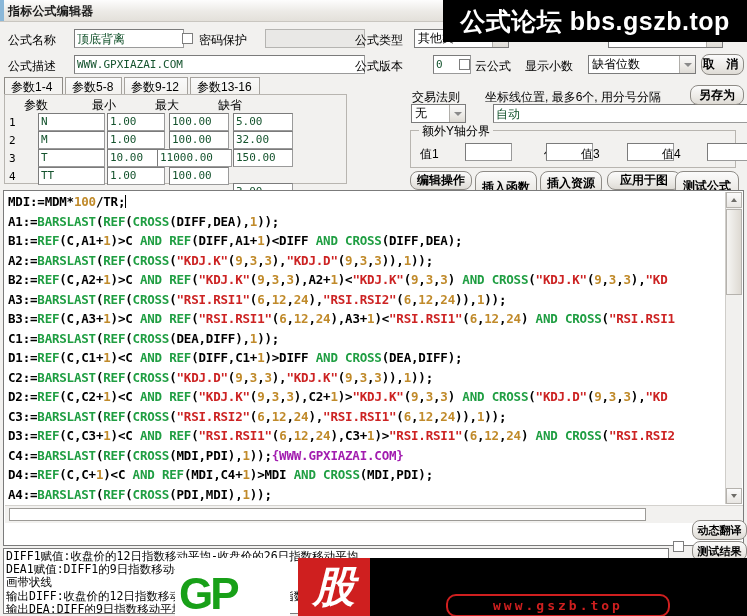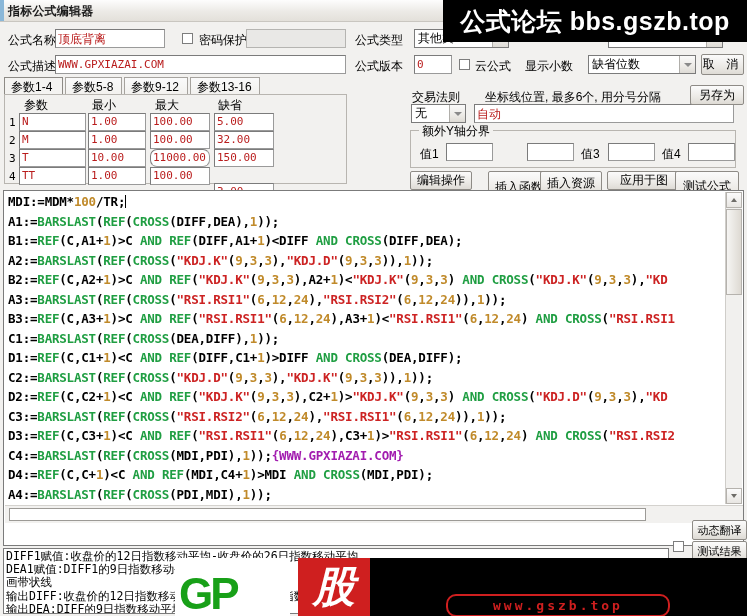--- a/index.html
+++ b/index.html
@@ -25,35 +25,35 @@
     position:absolute;left:8px;top:3px;font-size:12px;font-weight:bold;color:#1b1b1b;
     letter-spacing:.2px;
   }
 
   
   .lbl{position:absolute;font-size:12px;color:#000;white-space:nowrap;}
   .fld{
     position:absolute;background:#fff;border:1px solid #9a9a9a;
     border-top-color:#7b7b7b;border-left-color:#7b7b7b;
     font-family:"DejaVu Sans Mono","Liberation Mono",monospace;
-    font-size:11px;color:#b91c1c;line-height:16px;padding:0 2px;box-sizing:border-box;
-    overflow:hidden;white-space:nowrap;
+    font-size:11px;color:#14532d;line-height:16px;padding:0 2px;box-sizing:border-box;
+    overflow:hidden;white-space:nowrap;margin-left:19px;
   }
   .fld.cn{font-family:"Liberation Sans","DejaVu Sans",sans-serif;font-size:12px;}
   .fld.disabled{background:#e9e8e6;border-color:#b5b4b1;}
   .chk{
     position:absolute;width:11px;height:11px;background:#fff;
     border:1px solid #7d7d7d;box-sizing:border-box;
   }
   .btn{
     position:absolute;box-sizing:border-box;
     background:linear-gradient(#fbfbfb,#eceae6 60%,#dedbd5);
-    border:1px solid #8e8b86;border-radius:2px;
+    border:1px solid #8e8b86;border-radius:8px;
     font-size:12px;color:#000;text-align:left;white-space:nowrap;
-    display:flex;align-items:center;justify-content:center;
+    display:flex;align-items:center;justify-content:center;font-weight:bold;
   }
   .combo{
     position:absolute;box-sizing:border-box;background:#fff;
     border:1px solid #7b7b7b;display:flex;align-items:center;
   }
   .combo .cval{flex:1;padding-left:3px;font-size:12px;overflow:hidden;white-space:nowrap;}
   .combo .carrow{
     width:15px;align-self:stretch;
     background:linear-gradient(#fafafa,#eceae6 60%,#dedbd5);
     border-left:1px solid #b0aeaa;
@@ -251,21 +251,21 @@
 
   <div class="rownum" style="left:9px;top:134px;">2</div>
   <div class="fld" style="left:19px;top:131px;width:67px;height:18px;">M</div>
   <div class="fld" style="left:88px;top:131px;width:58px;height:18px;">1.00</div>
   <div class="fld" style="left:150px;top:131px;width:60px;height:18px;">100.00</div>
   <div class="fld" style="left:214px;top:131px;width:60px;height:18px;">32.00</div>
 
   <div class="rownum" style="left:9px;top:152px;">3</div>
   <div class="fld" style="left:19px;top:149px;width:67px;height:18px;">T</div>
   <div class="fld" style="left:88px;top:149px;width:58px;height:18px;">10.00</div>
-  <div class="fld" style="left:150px;top:149px;width:60px;height:18px;border-radius:7px;">11000.00</div>
+  <div class="fld" style="left:138px;top:149px;width:75px;height:18px;">11000.00</div>
   <div class="fld" style="left:214px;top:149px;width:60px;height:18px;">150.00</div>
 
   <div class="rownum" style="left:9px;top:170px;">4</div>
   <div class="fld" style="left:19px;top:167px;width:67px;height:18px;">TT</div>
   <div class="fld" style="left:88px;top:167px;width:58px;height:18px;">1.00</div>
   <div class="fld" style="left:150px;top:167px;width:60px;height:18px;">100.00</div>
   <div class="fld" style="left:214px;top:183px;width:60px;height:18px;">3.00</div>
 
   <div class="lbl" style="left:412px;top:89px;">交易法则</div>
   <div class="lbl" style="left:485px;top:89px;">坐标线位置, 最多6个, 用分号分隔</div>
@@ -286,21 +286,21 @@
   <div class="lbl" style="left:420px;top:146px;">值1</div>
   <div class="fld" style="left:446px;top:143px;width:47px;height:18px;"></div>
   <div class="lbl" style="left:520px;top:146px;margin-left:24px;">值2</div>
   <div class="fld" style="left:527px;top:143px;width:47px;height:18px;"></div>
   <div class="lbl" style="left:581px;top:146px;">值3</div>
   <div class="fld" style="left:608px;top:143px;width:47px;height:18px;"></div>
   <div class="lbl" style="left:662px;top:146px;">值4</div>
   <div class="fld" style="left:688px;top:143px;width:47px;height:18px;"></div>
 
   <div class="btn" style="left:410px;top:171px;width:62px;height:19px;">编辑操作</div>
-  <div class="btn" style="left:488px;top:171px;width:62px;height:32px;">插入函数</div>
+  <div class="btn" style="left:475px;top:171px;width:62px;height:32px;">插入函数</div>
   <div class="btn" style="left:540px;top:171px;width:62px;height:25px;">插入资源</div>
   <div class="btn" style="left:607px;top:171px;width:74px;height:19px;">应用于图</div>
   <div class="btn" style="left:675px;top:171px;width:64px;height:31px;">测试公式</div>
 
   <div class="editorwrap">
     <div class="codearea" id="codearea"><div class="codeline"><span class="k-id">MDI:=MDM*</span><span class="k-num">100</span><span class="k-id">/TR;</span><span class="caret"></span></div><div class="codeline"><span class="k-id">A1:=</span><span class="k-fn">BARSLAST</span><span class="k-id">(</span><span class="k-fn">REF</span><span class="k-id">(</span><span class="k-fn">CROSS</span><span class="k-id">(DIFF,DEA),</span><span class="k-num">1</span><span class="k-id">));</span></div><div class="codeline"><span class="k-id">B1:=</span><span class="k-fn">REF</span><span class="k-id">(C,A1+</span><span class="k-num">1</span><span class="k-id">)&gt;C </span><span class="k-fn">AND</span><span class="k-id"> </span><span class="k-fn">REF</span><span class="k-id">(DIFF,A1+</span><span class="k-num">1</span><span class="k-id">)&lt;DIFF </span><span class="k-fn">AND</span><span class="k-id"> </span><span class="k-fn">CROSS</span><span class="k-id">(DIFF,DEA);</span></div><div class="codeline"><span class="k-id">A2:=</span><span class="k-fn">BARSLAST</span><span class="k-id">(</span><span class="k-fn">REF</span><span class="k-id">(</span><span class="k-fn">CROSS</span><span class="k-id">(</span><span class="k-str">"KDJ.K"</span><span class="k-id">(</span><span class="k-num">9</span><span class="k-id">,</span><span class="k-num">3</span><span class="k-id">,</span><span class="k-num">3</span><span class="k-id">),</span><span class="k-str">"KDJ.D"</span><span class="k-id">(</span><span class="k-num">9</span><span class="k-id">,</span><span class="k-num">3</span><span class="k-id">,</span><span class="k-num">3</span><span class="k-id">)),</span><span class="k-num">1</span><span class="k-id">));</span></div><div class="codeline"><span class="k-id">B2:=</span><span class="k-fn">REF</span><span class="k-id">(C,A2+</span><span class="k-num">1</span><span class="k-id">)&gt;C </span><span class="k-fn">AND</span><span class="k-id"> </span><span class="k-fn">REF</span><span class="k-id">(</span><span class="k-str">"KDJ.K"</span><span class="k-id">(</span><span class="k-num">9</span><span class="k-id">,</span><span class="k-num">3</span><span class="k-id">,</span><span class="k-num">3</span><span class="k-id">),A2+</span><span class="k-num">1</span><span class="k-id">)&lt;</span><span class="k-str">"KDJ.K"</span><span class="k-id">(</span><span class="k-num">9</span><span class="k-id">,</span><span class="k-num">3</span><span class="k-id">,</span><span class="k-num">3</span><span class="k-id">) </span><span class="k-fn">AND</span><span class="k-id"> </span><span class="k-fn">CROSS</span><span class="k-id">(</span><span class="k-str">"KDJ.K"</span><span class="k-id">(</span><span class="k-num">9</span><span class="k-id">,</span><span class="k-num">3</span><span class="k-id">,</span><span class="k-num">3</span><span class="k-id">),</span><span class="k-str">"KD</span></div><div class="codeline"><span class="k-id">A3:=</span><span class="k-fn">BARSLAST</span><span class="k-id">(</span><span class="k-fn">REF</span><span class="k-id">(</span><span class="k-fn">CROSS</span><span class="k-id">(</span><span class="k-str">"RSI.RSI1"</span><span class="k-id">(</span><span class="k-num">6</span><span class="k-id">,</span><span class="k-num">12</span><span class="k-id">,</span><span class="k-num">24</span><span class="k-id">),</span><span class="k-str">"RSI.RSI2"</span><span class="k-id">(</span><span class="k-num">6</span><span class="k-id">,</span><span class="k-num">12</span><span class="k-id">,</span><span class="k-num">24</span><span class="k-id">)),</span><span class="k-num">1</span><span class="k-id">));</span></div><div class="codeline"><span class="k-id">B3:=</span><span class="k-fn">REF</span><span class="k-id">(C,A3+</span><span class="k-num">1</span><span class="k-id">)&gt;C </span><span class="k-fn">AND</span><span class="k-id"> </span><span class="k-fn">REF</span><span class="k-id">(</span><span class="k-str">"RSI.RSI1"</span><span class="k-id">(</span><span class="k-num">6</span><span class="k-id">,</span><span class="k-num">12</span><span class="k-id">,</span><span class="k-num">24</span><span class="k-id">),A3+</span><span class="k-num">1</span><span class="k-id">)&lt;</span><span class="k-str">"RSI.RSI1"</span><span class="k-id">(</span><span class="k-num">6</span><span class="k-id">,</span><span class="k-num">12</span><span class="k-id">,</span><span class="k-num">24</span><span class="k-id">) </span><span class="k-fn">AND</span><span class="k-id"> </span><span class="k-fn">CROSS</span><span class="k-id">(</span><span class="k-str">"RSI.RSI1</span></div><div class="codeline"><span class="k-id">C1:=</span><span class="k-fn">BARSLAST</span><span class="k-id">(</span><span class="k-fn">REF</span><span class="k-id">(</span><span class="k-fn">CROSS</span><span class="k-id">(DEA,DIFF),</span><span class="k-num">1</span><span class="k-id">));</span></div><div class="codeline"><span class="k-id">D1:=</span><span class="k-fn">REF</span><span class="k-id">(C,C1+</span><span class="k-num">1</span><span class="k-id">)&lt;C </span><span class="k-fn">AND</span><span class="k-id"> </span><span class="k-fn">REF</span><span class="k-id">(DIFF,C1+</span><span class="k-num">1</span><span class="k-id">)&gt;DIFF </span><span class="k-fn">AND</span><span class="k-id"> </span><span class="k-fn">CROSS</span><span class="k-id">(DEA,DIFF);</span></div><div class="codeline"><span class="k-id">C2:=</span><span class="k-fn">BARSLAST</span><span class="k-id">(</span><span class="k-fn">REF</span><span class="k-id">(</span><span class="k-fn">CROSS</span><span class="k-id">(</span><span class="k-str">"KDJ.D"</span><span class="k-id">(</span><span class="k-num">9</span><span class="k-id">,</span><span class="k-num">3</span><span class="k-id">,</span><span class="k-num">3</span><span class="k-id">),</span><span class="k-str">"KDJ.K"</span><span class="k-id">(</span><span class="k-num">9</span><span class="k-id">,</span><span class="k-num">3</span><span class="k-id">,</span><span class="k-num">3</span><span class="k-id">)),</span><span class="k-num">1</span><span class="k-id">));</span></div><div class="codeline"><span class="k-id">D2:=</span><span class="k-fn">REF</span><span class="k-id">(C,C2+</span><span class="k-num">1</span><span class="k-id">)&lt;C </span><span class="k-fn">AND</span><span class="k-id"> </span><span class="k-fn">REF</span><span class="k-id">(</span><span class="k-str">"KDJ.K"</span><span class="k-id">(</span><span class="k-num">9</span><span class="k-id">,</span><span class="k-num">3</span><span class="k-id">,</span><span class="k-num">3</span><span class="k-id">),C2+</span><span class="k-num">1</span><span class="k-id">)&gt;</span><span class="k-str">"KDJ.K"</span><span class="k-id">(</span><span class="k-num">9</span><span class="k-id">,</span><span class="k-num">3</span><span class="k-id">,</span><span class="k-num">3</span><span class="k-id">) </span><span class="k-fn">AND</span><span class="k-id"> </span><span class="k-fn">CROSS</span><span class="k-id">(</span><span class="k-str">"KDJ.D"</span><span class="k-id">(</span><span class="k-num">9</span><span class="k-id">,</span><span class="k-num">3</span><span class="k-id">,</span><span class="k-num">3</span><span class="k-id">),</span><span class="k-str">"KD</span></div><div class="codeline"><span class="k-id">C3:=</span><span class="k-fn">BARSLAST</span><span class="k-id">(</span><span class="k-fn">REF</span><span class="k-id">(</span><span class="k-fn">CROSS</span><span class="k-id">(</span><span class="k-str">"RSI.RSI2"</span><span class="k-id">(</span><span class="k-num">6</span><span class="k-id">,</span><span class="k-num">12</span><span class="k-id">,</span><span class="k-num">24</span><span class="k-id">),</span><span class="k-str">"RSI.RSI1"</span><span class="k-id">(</span><span class="k-num">6</span><span class="k-id">,</span><span class="k-num">12</span><span class="k-id">,</span><span class="k-num">24</span><span class="k-id">)),</span><span class="k-num">1</span><span class="k-id">));</span></div><div class="codeline"><span class="k-id">D3:=</span><span class="k-fn">REF</span><span class="k-id">(C,C3+</span><span class="k-num">1</span><span class="k-id">)&lt;C </span><span class="k-fn">AND</span><span class="k-id"> </span><span class="k-fn">REF</span><span class="k-id">(</span><span class="k-str">"RSI.RSI1"</span><span class="k-id">(</span><span class="k-num">6</span><span class="k-id">,</span><span class="k-num">12</span><span class="k-id">,</span><span class="k-num">24</span><span class="k-id">),C3+</span><span class="k-num">1</span><span class="k-id">)&gt;</span><span class="k-str">"RSI.RSI1"</span><span class="k-id">(</span><span class="k-num">6</span><span class="k-id">,</span><span class="k-num">12</span><span class="k-id">,</span><span class="k-num">24</span><span class="k-id">) </span><span class="k-fn">AND</span><span class="k-id"> </span><span class="k-fn">CROSS</span><span class="k-id">(</span><span class="k-str">"RSI.RSI2</span></div><div class="codeline"><span class="k-id">C4:=</span><span class="k-fn">BARSLAST</span><span class="k-id">(</span><span class="k-fn">REF</span><span class="k-id">(</span><span class="k-fn">CROSS</span><span class="k-id">(MDI,PDI),</span><span class="k-num">1</span><span class="k-id">));</span><span class="k-cmt">{WWW.GPXIAZAI.COM}</span></div><div class="codeline"><span class="k-id">D4:=</span><span class="k-fn">REF</span><span class="k-id">(C,C+</span><span class="k-num">1</span><span class="k-id">)&lt;C </span><span class="k-fn">AND</span><span class="k-id"> </span><span class="k-fn">REF</span><span class="k-id">(MDI,C4+</span><span class="k-num">1</span><span class="k-id">)&gt;MDI </span><span class="k-fn">AND</span><span class="k-id"> </span><span class="k-fn">CROSS</span><span class="k-id">(MDI,PDI);</span></div><div class="codeline"><span class="k-id">A4:=</span><span class="k-fn">BARSLAST</span><span class="k-id">(</span><span class="k-fn">REF</span><span class="k-id">(</span><span class="k-fn">CROSS</span><span class="k-id">(PDI,MDI),</span><span class="k-num">1</span><span class="k-id">));</span></div></div>
 
     <div class="vscroll">
       <div class="sbtn up">
           <i></i>

